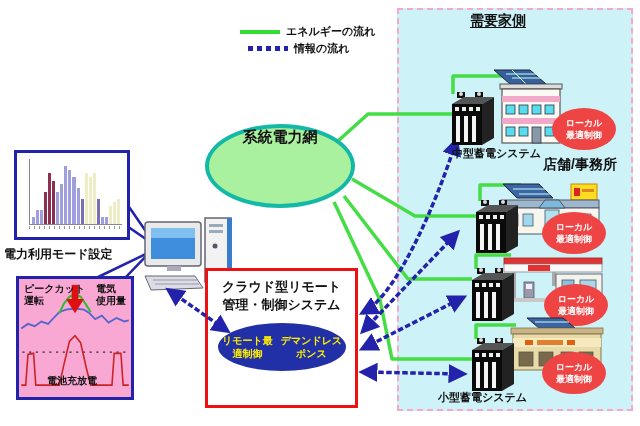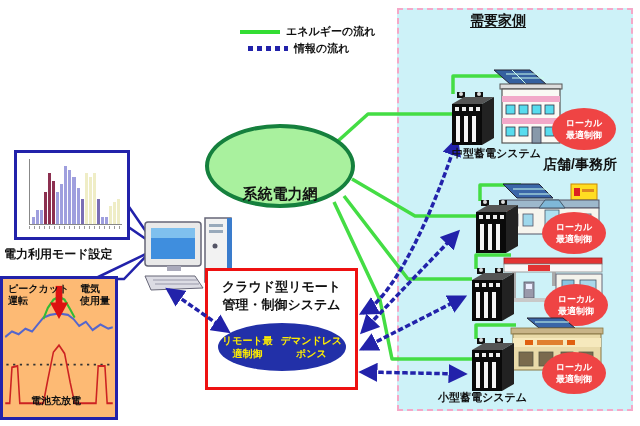--- a/index.html
+++ b/index.html
@@ -17,41 +17,41 @@
   .overlay-top{left:0;top:0;z-index:3;pointer-events:none;}
   .content{z-index:2;}
   
   .legend-row{display:flex;align-items:center;gap:6px;z-index:2;}
   .swatch-solid{width:40px;height:4px;background:#33dd33;}
   .swatch-dotted{width:40px;height:5px;
      background:repeating-linear-gradient(90deg,#2222aa 0 5px,transparent 5px 9px);}
   .legend-text{font-size:11px;font-weight:bold;}
   
   .grid-ellipse{left:205px;top:124px;width:150px;height:84px;background:#a9f19e;
-     border:4px solid #15803d;border-radius:50%;display:flex;align-items:flex-end;
+     border:4px solid #14b8a6;border-radius:50%;display:flex;align-items:flex-start;
      justify-content:center;font-size:15px;font-weight:bold;box-sizing:border-box;}
   
   .vis-title{left:32px;top:130px;font-size:12px;}
   .chart-box{left:14px;top:150px;width:116px;height:90px;background:#fff;
      border:3px solid #2222aa;box-sizing:border-box;padding:6px 5px 8px 12px;}
   .plot{width:100%;height:66px;border-left:1px solid #888;border-bottom:1px solid #888;
      display:flex;align-items:flex-end;gap:1px;padding:0 2px;box-sizing:border-box;}
   .bar{flex:1 1 auto;min-width:2px;}
   .xticks{height:3px;margin-top:1px;
      background:repeating-linear-gradient(90deg,#999 0 1px,transparent 1px 5px);}
   .mode-label{left:4px;top:246px;font-size:12px;}
   
-  .cloud-box{left:205px;top:268px;width:153px;height:122px;background:#fff;
+  .cloud-box{left:205px;top:268px;width:153px;height:140px;background:#fff;
      border:3px solid #ee1111;box-sizing:border-box;text-align:center;}
   .cloud-title{margin-top:7px;font-size:13px;font-weight:bold;line-height:1.35;}
   .cloud-ellipse{margin:10px auto 0;width:128px;height:48px;background:#2230a8;
      border-radius:50%;display:flex;flex-direction:row;align-items:center;
      justify-content:center;color:#ffee00;font-size:10px;font-weight:bold;line-height:1.35;}
   
-  .peak-box{left:0;top:276px;width:118px;height:144px;background:#fdba74;
+  .peak-box{left:16px;top:276px;width:118px;height:124px;background:#f9a8d4;
      border:3px solid #2222aa;box-sizing:border-box;}
   .peak-box svg{position:absolute;left:0;top:0;width:100%;height:100%;}
   .pk-lbl{position:absolute;font-size:10px;font-weight:bold;line-height:1.2;z-index:2;}
   
   .badge{background:#ef4444;border-radius:50%;color:#fff;display:flex;flex-direction:column;
      align-items:center;justify-content:center;font-size:9px;font-weight:bold;line-height:1.35;}
   .b{width:64px;height:42px;}
   .demand-lbl{font-size:11px;}
 </style>
 </head>

